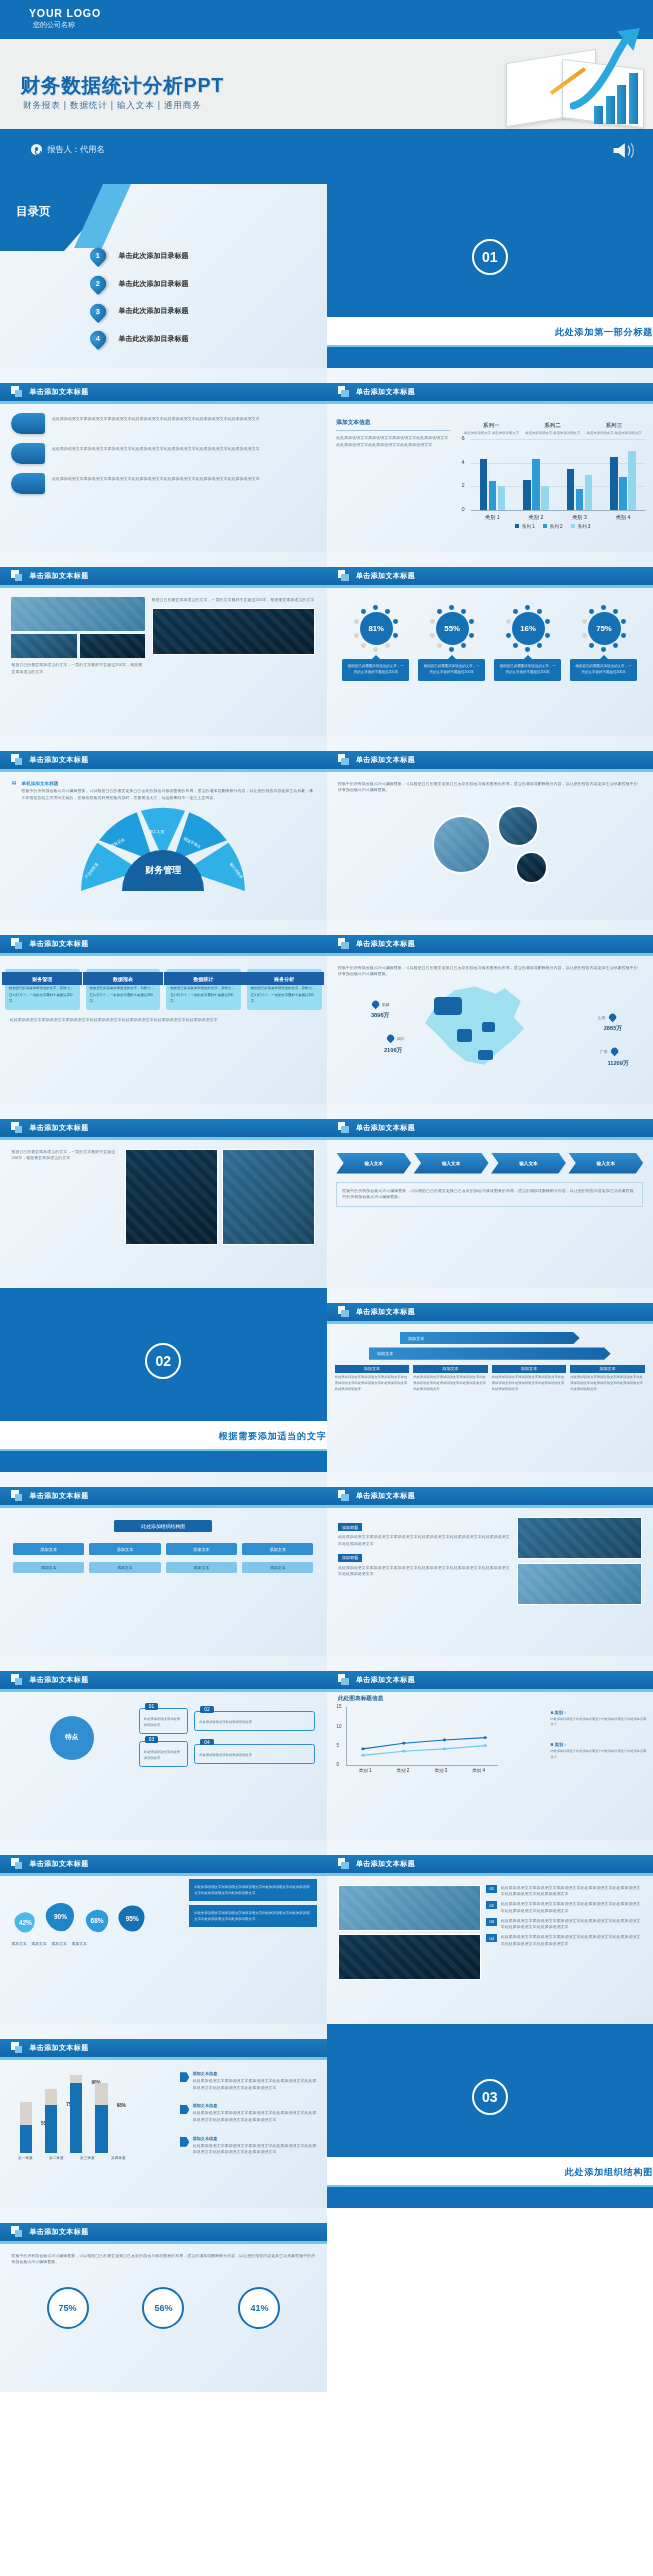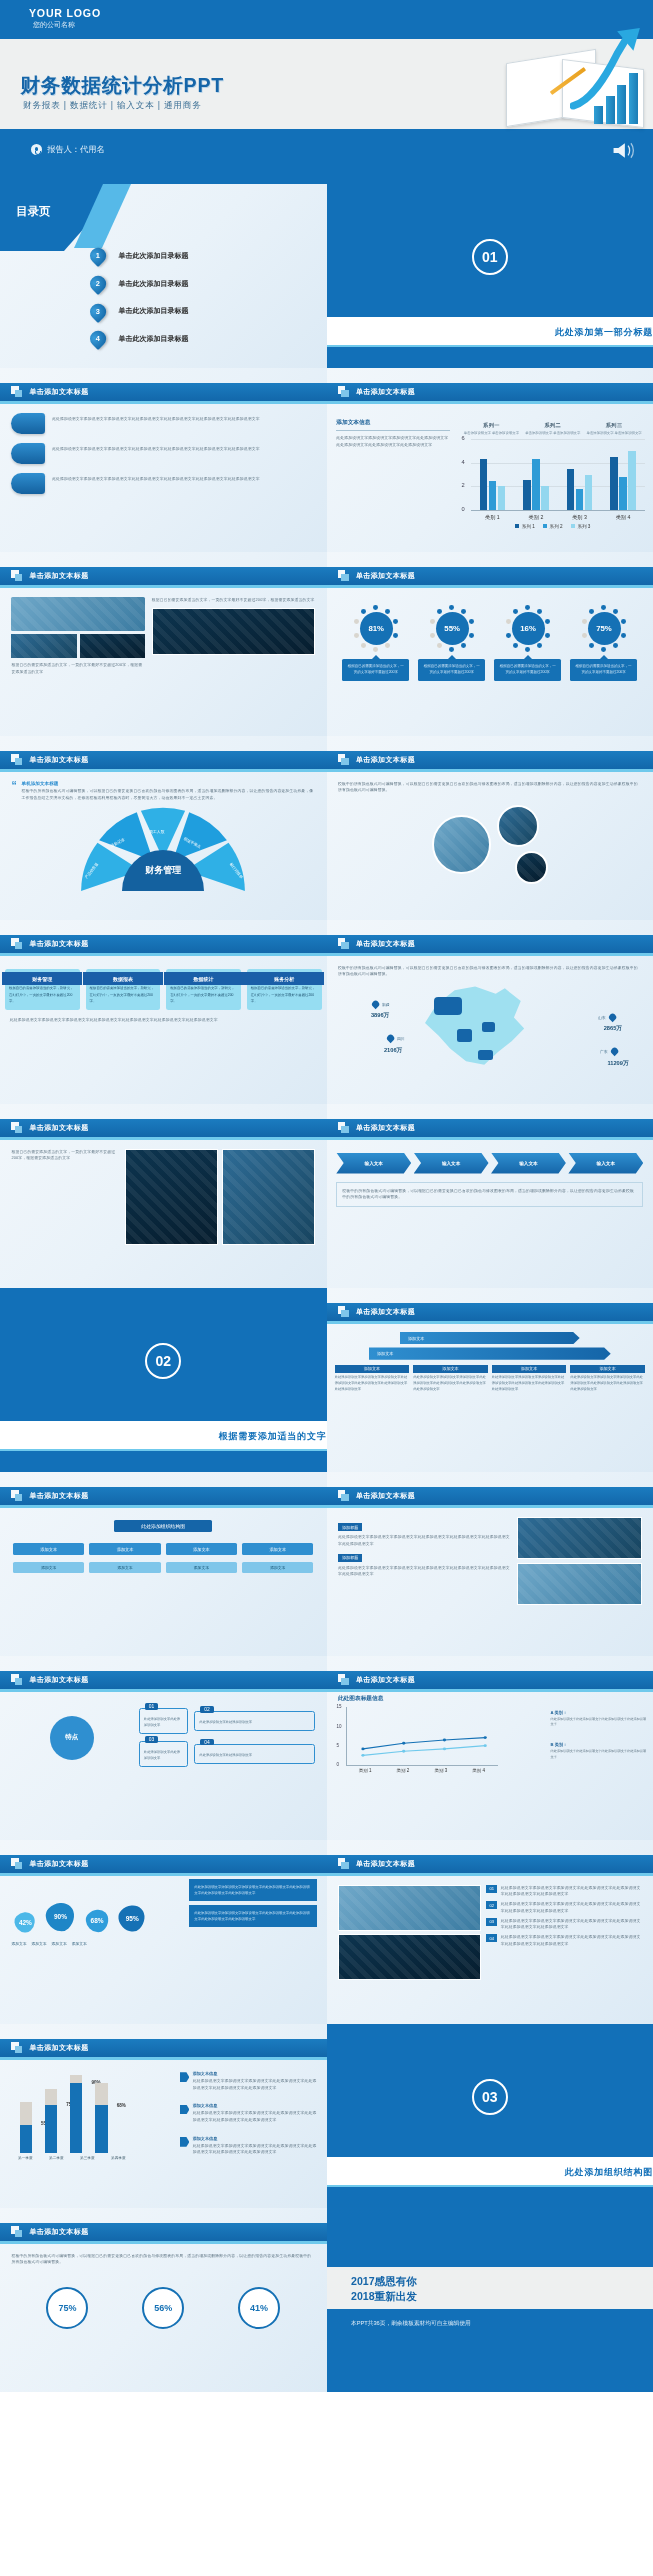--- a/index.html
+++ b/index.html
@@ -1036,31 +1036,16 @@
       <div class="body">
         <p class="ph-txt">模板中的所有颜色板式均可编辑替换，可以根据自己的需要更换自己喜欢的颜色与修改图表的布局，适当的增加或删除部分内容，以让您的报告内容更加生动形象模板中的所有颜色板式均可编辑替换。</p>
         <div class="circ3">
           <div class="c3">75%</div>
           <div class="c3">56%</div>
           <div class="c3">41%</div>
         </div>
       </div>
     </div>
 
-    <div class="slide end">
-      <div class="white"></div>
-      <div class="t1">2017感恩有你</div>
-      <div class="t2">2018重新出发</div>
-      <div class="t3">本PPT共36页，剩余模板素材均可自主编辑使用</div>
-      <div class="art2">
-        <div class="page pg1" style="left:0;top:42px;width:88px;height:60px;"></div>
-        <div class="page pg2" style="left:56px;top:49px;width:80px;height:56px;"></div>
-        <div class="bar3d" style="left:88px;bottom:24.5px;width:9px;height:19.6px;"></div>
-        <div class="bar3d" style="left:100px;bottom:24.5px;width:9px;height:31px;"></div>
-
-        <div class="pencil" style="left:42px;top:64px;"></div>
-
-      </div>
-    </div>
   </div>
 
 </div>
 
 
 </body></html>

